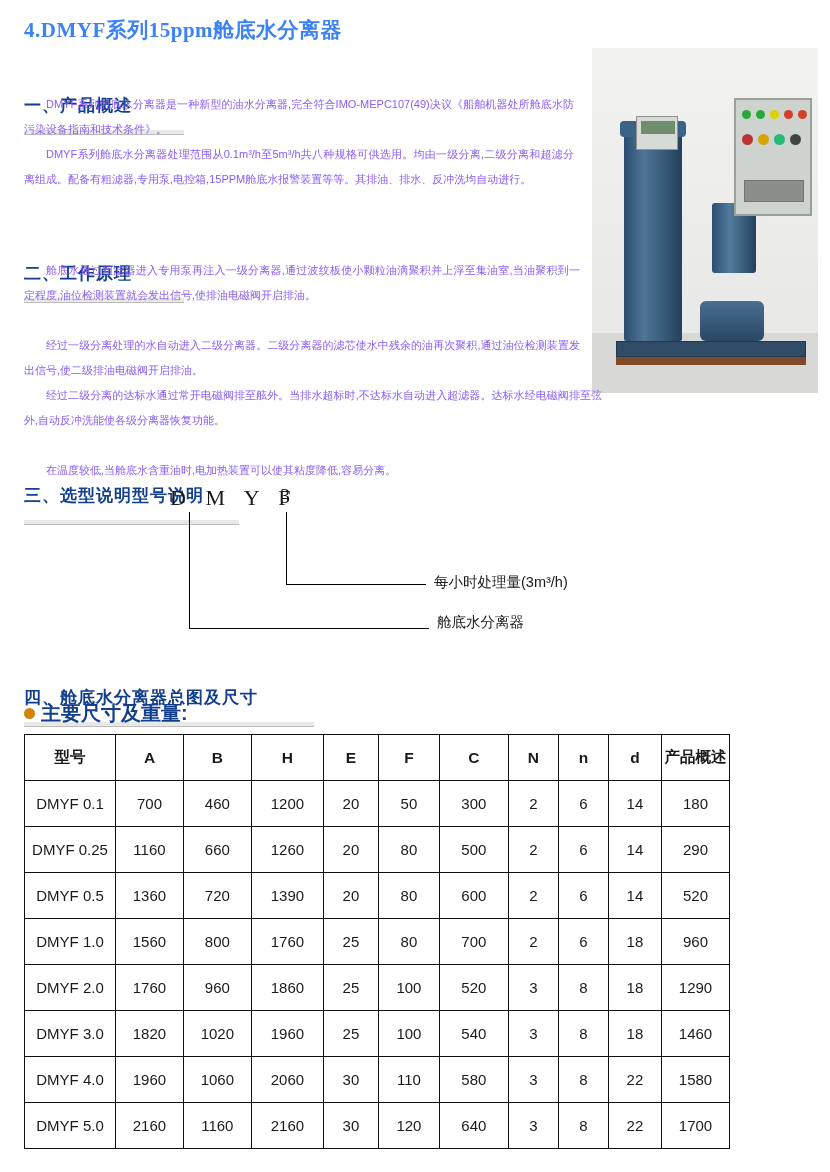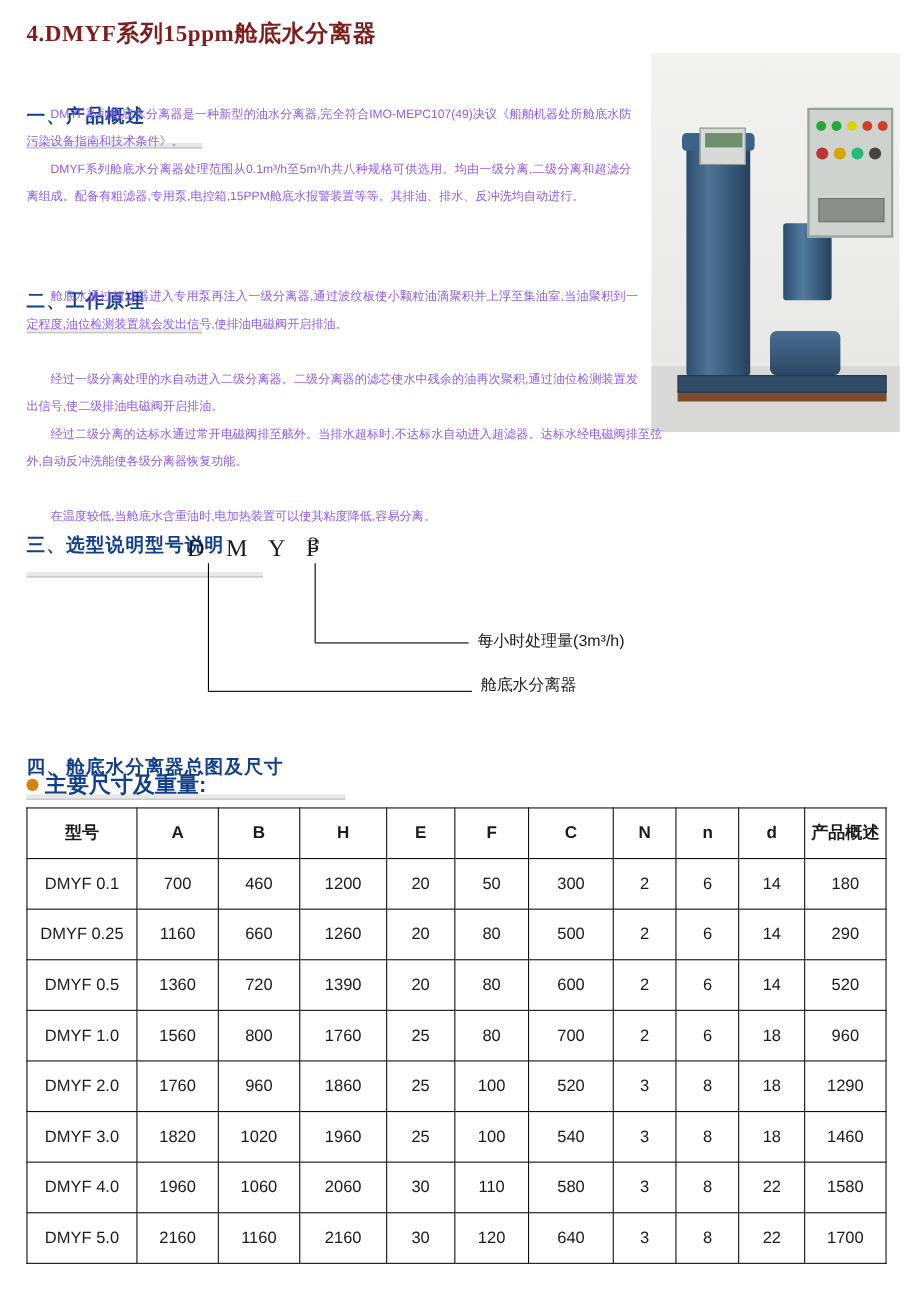--- a/index.html
+++ b/index.html
@@ -20,21 +20,21 @@
     height: 1172px;
     padding: 0;
   }
   .doc-title {
     position: absolute;
     left: 24px;
     top: 16px;
     font-family: "Liberation Serif", serif;
     font-weight: bold;
     font-size: 21px;
-    color: #7f1d1d;
+    color: #3b82f6;
     letter-spacing: 0.5px;
   }
 
   
   .sec-head {
     position: absolute;
     font-size: 17px;
     font-weight: bold;
     color: #123f8c;
     letter-spacing: 1px;
@@ -161,21 +161,21 @@
 
   
   .tbl-wrap {
     position: absolute;
     left: 24px;
     top: 734px;
     width: 782px;
   }
   table {
     border-collapse: collapse;
-    width: 782px;
+    width: 706px;
     font-size: 15px;
     font-family: "Liberation Sans", sans-serif;
   }
   table th, table td {
     border: 1px solid #111;
     text-align: center;
     height: 46px;
     padding: 0 2px;
     font-weight: normal;
   }

